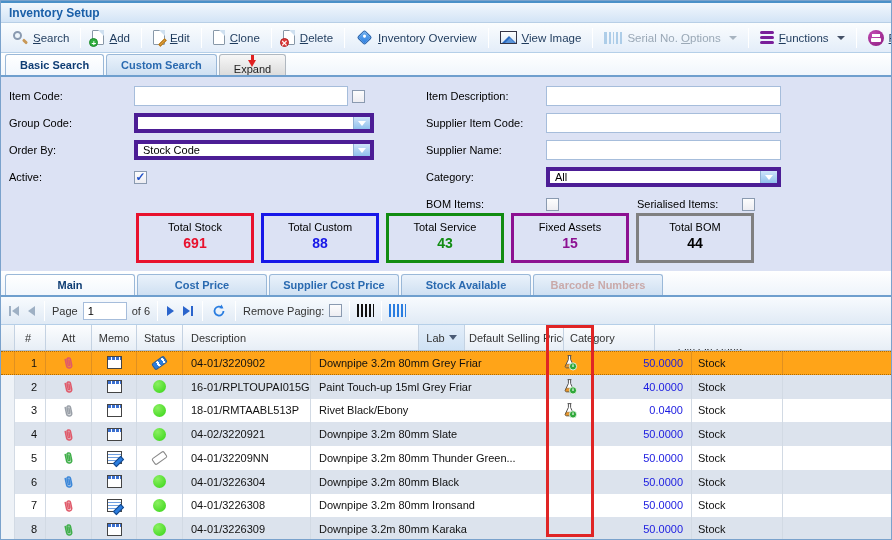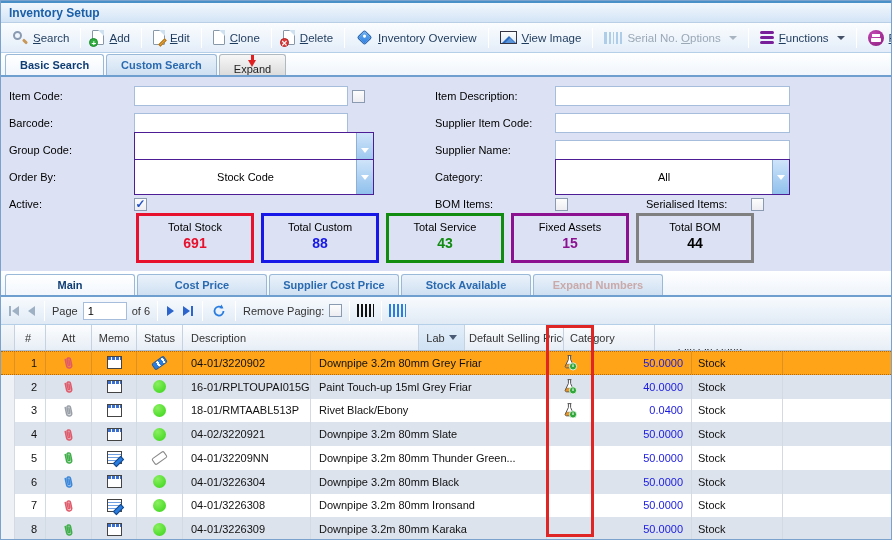--- a/index.html
+++ b/index.html
@@ -52,28 +52,28 @@
   .tab.disabled{color:#c9a9a9;cursor:default;}
   .tab.graybtn{background:linear-gradient(#f7f7f7,#dcdcdc);border-color:#b0b8c0;color:#222;font-weight:normal;flex-direction:column;}
   .ic-expand{width:9px;height:12px;position:relative;}
   .ic-expand::before{content:"";position:absolute;left:3px;top:0;width:3px;height:6px;background:#e02020;}
   .ic-expand::after{content:"";position:absolute;left:0;top:5px;border-left:4.5px solid transparent;border-right:4.5px solid transparent;border-top:7px solid #e02020;}
 
   
   .formpanel{height:194px;position:relative;background:#dce2f4;font-size:11px;color:#000;padding-left:41px;}
   .fgroup{position:absolute;top:9px;}
   .fleft{left:8px;width:410px;}
-  .fright{left:434px;right:8px;}
+  .fright{left:425px;right:8px;}
   .frow{display:flex;align-items:center;height:20px;margin-bottom:7px;}
   .flabel{flex:none;}
   .fleft .flabel{width:125px;}
   .fright .flabel{width:120px;}
   .tinput{height:20px;border:1px solid #a6bddb;background:#fff;padding:0 4px;font-size:11px;font-family:"Liberation Sans",sans-serif;}
   .w214{width:214px;} .w240{width:240px;} .w235{width:235px;}
-  .selectbox{height:36px;border:1px solid #4c1d95;background:#fff;display:flex;align-items:center;position:relative;cursor:pointer;text-align:center;}
+  .selectbox{height:20px;border:4px solid #4c1d95;background:#fff;display:flex;align-items:center;position:relative;cursor:pointer;}
   .selectbox .selval{flex:1;padding:0 5px;font-size:11px;color:#000;}
   .selectbox .selbtn{width:17px;height:100%;background:linear-gradient(#cfe4fa,#8fc0ec);border-left:1px solid #8fb0d4;display:flex;align-items:center;justify-content:center;}
   .selectbox .selbtn::before{content:"";border-left:4px solid transparent;border-right:4px solid transparent;border-top:5px solid #fff;}
   .cb{width:13px;height:13px;border:1px solid #8a9ab0;background:linear-gradient(#fdfdfd,#ededf2);flex:none;display:flex;align-items:center;justify-content:center;cursor:pointer;}
   .cb.checked::before{content:"\2713";color:#2050c8;font-size:12px;font-weight:bold;line-height:11px;}
   .ml4{margin-left:4px;} .ml78{margin-left:78px;} .mr24{margin-right:24px;}
 
   
   .summary{position:absolute;left:135px;top:136px;display:flex;gap:7px;border-radius:21px;}
   .sbox{width:118px;height:50px;border:3px solid;background:#dce2f4;text-align:center;}
@@ -234,24 +234,20 @@
   </div>
 
   <div class="formpanel">
     <div class="fgroup fleft">
       <div class="frow">
         <label class="flabel">Item Code:</label>
         <input class="tinput w214" style="">
         <span class="cb ml4"></span>
       </div>
       <div class="frow">
-        <label class="flabel">Barcode:</label>
-        <input class="tinput w214" style="">
-      </div>
-      <div class="frow">
         <label class="flabel">Group Code:</label>
         <div class="selectbox w240">
           <span class="selval"></span>
             <span class="selbtn"></span>
         </div>
       </div>
       <div class="frow">
         <label class="flabel">Order By:</label>
         <div class="selectbox w240">
           <span class="selval">Stock Code</span>
@@ -323,21 +319,21 @@
     <div class="tab">
         <span>Cost Price</span>
       </div>
     <div class="tab">
         <span>Supplier Cost Price</span>
       </div>
     <div class="tab">
         <span>Stock Available</span>
       </div>
     <div class="tab disabled">
-        <span>Expand Numbers</span>
+        <span>Barcode Numbers</span>
       </div>
   </div>
 
   <div class="pager">
     <span class="pgbtn">
         <span class="vbar gray"></span>
         <span class="tri-l gray"></span>
       </span>
     <span class="pgbtn">
         <span class="tri-l gray"></span>

